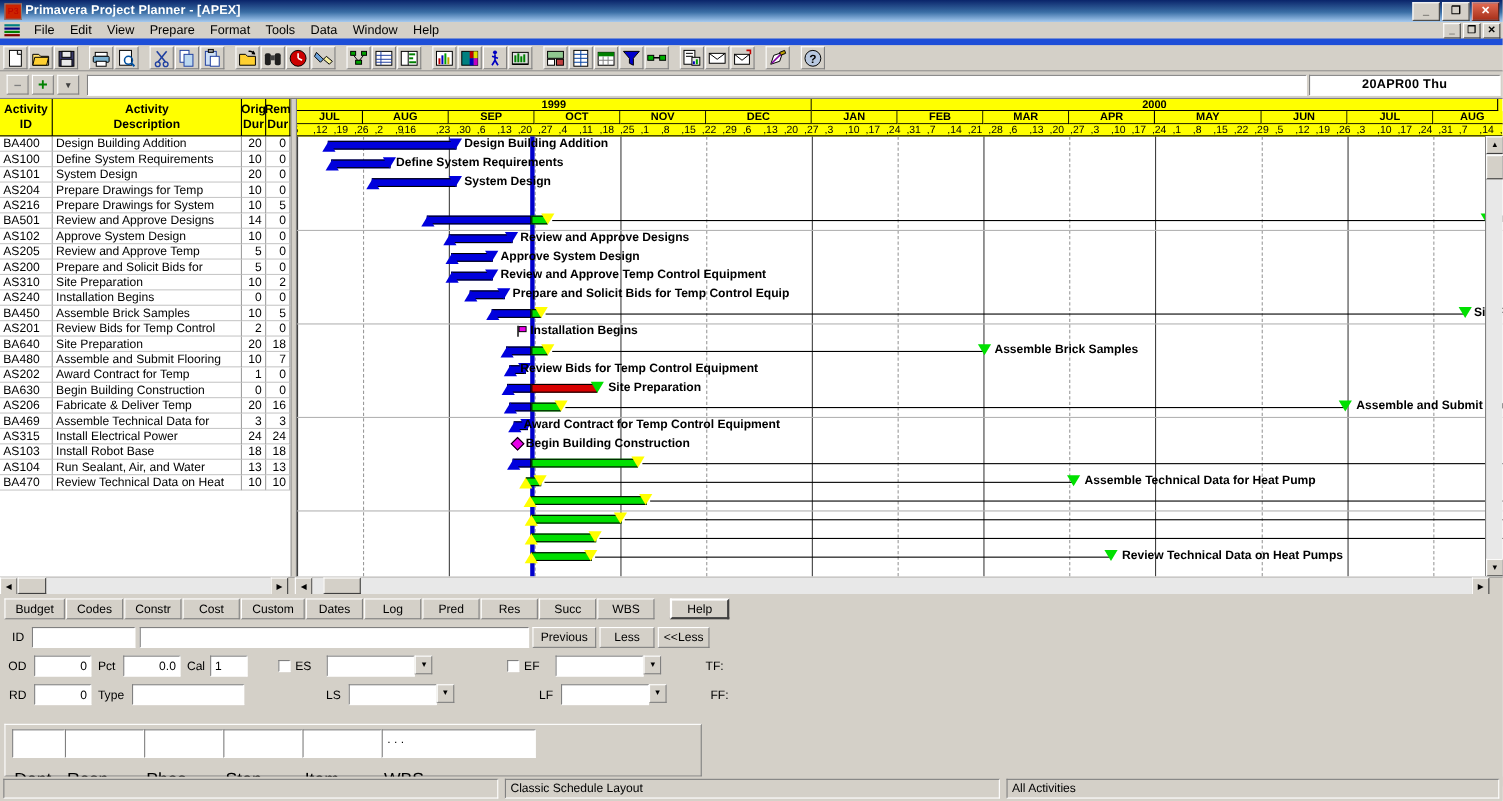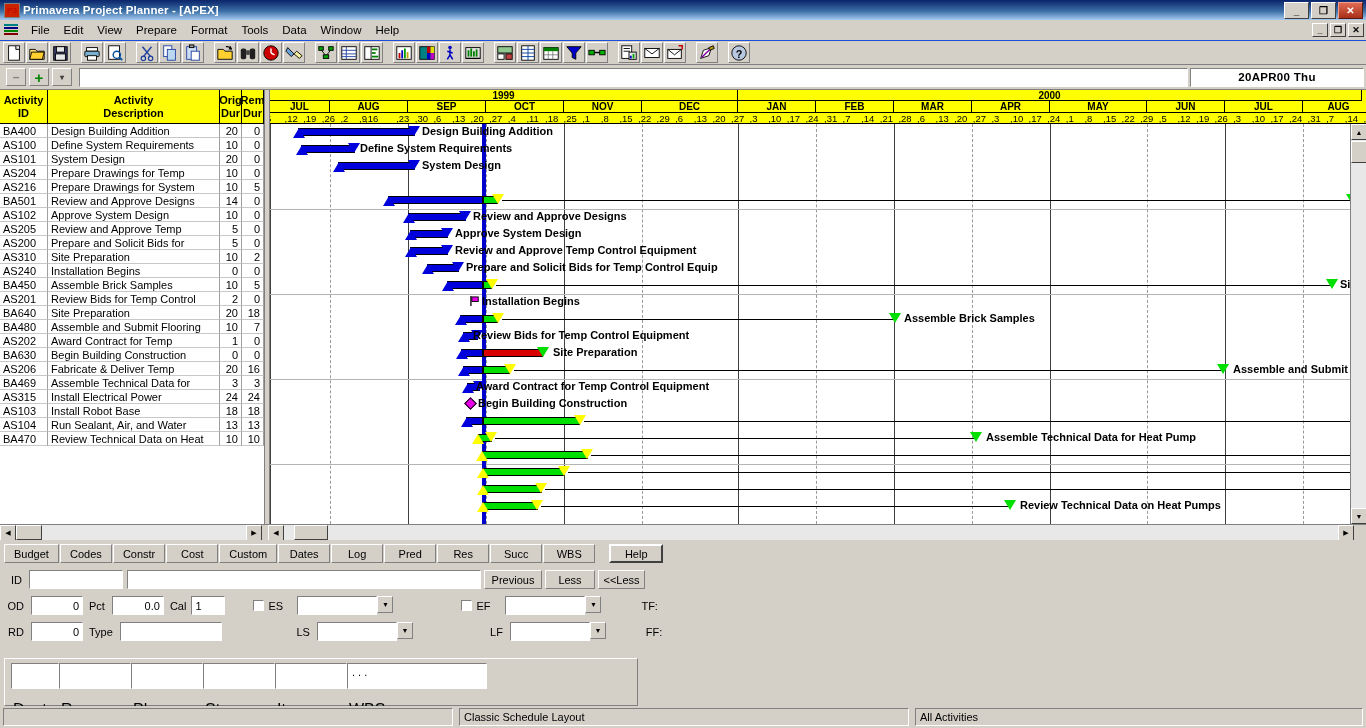--- a/index.html
+++ b/index.html
@@ -26,21 +26,21 @@
   .tb-btn{
     width:25px;height:17px;border:1px solid; border-color:#fff #404040 #404040 #fff;
     background:#d4d0c8; color:#000; display:flex;align-items:center;justify-content:center;
     font-size:10px; font-weight:bold;
   }
   .tb-btn.close{ background:linear-gradient(180deg,#e06a52,#a8301a); color:#fff; border-color:#f0a090 #5a1808 #5a1808 #f0a090;}
 
   
   .menubar{
     height:21px; background:#d4d0c8; display:flex; align-items:center;
-    border-bottom:1px solid #1d4ed8; padding-left:2px; position:relative;
+    border-bottom:6px solid #1d4ed8; padding-left:2px; position:relative;
   }
   .menu-logo{ width:18px;height:16px; margin-right:4px; position:relative; }
   .menu-logo i{ position:absolute; left:2px; height:2px; background:#000; }
   .menu-logo i:nth-child(1){ top:2px; width:14px; background:#008080;}
   .menu-logo i:nth-child(2){ top:5px; width:14px; background:#000080;}
   .menu-logo i:nth-child(3){ top:8px; width:14px; background:#008000;}
   .menu-logo i:nth-child(4){ top:11px; width:14px; background:#800000;}
   .menu-item{ padding:2px 7px; font-size:11.5px; cursor:default; }
   .mdi-btns{ position:absolute; right:2px; display:flex; gap:2px; }
   .mdi-btn{

